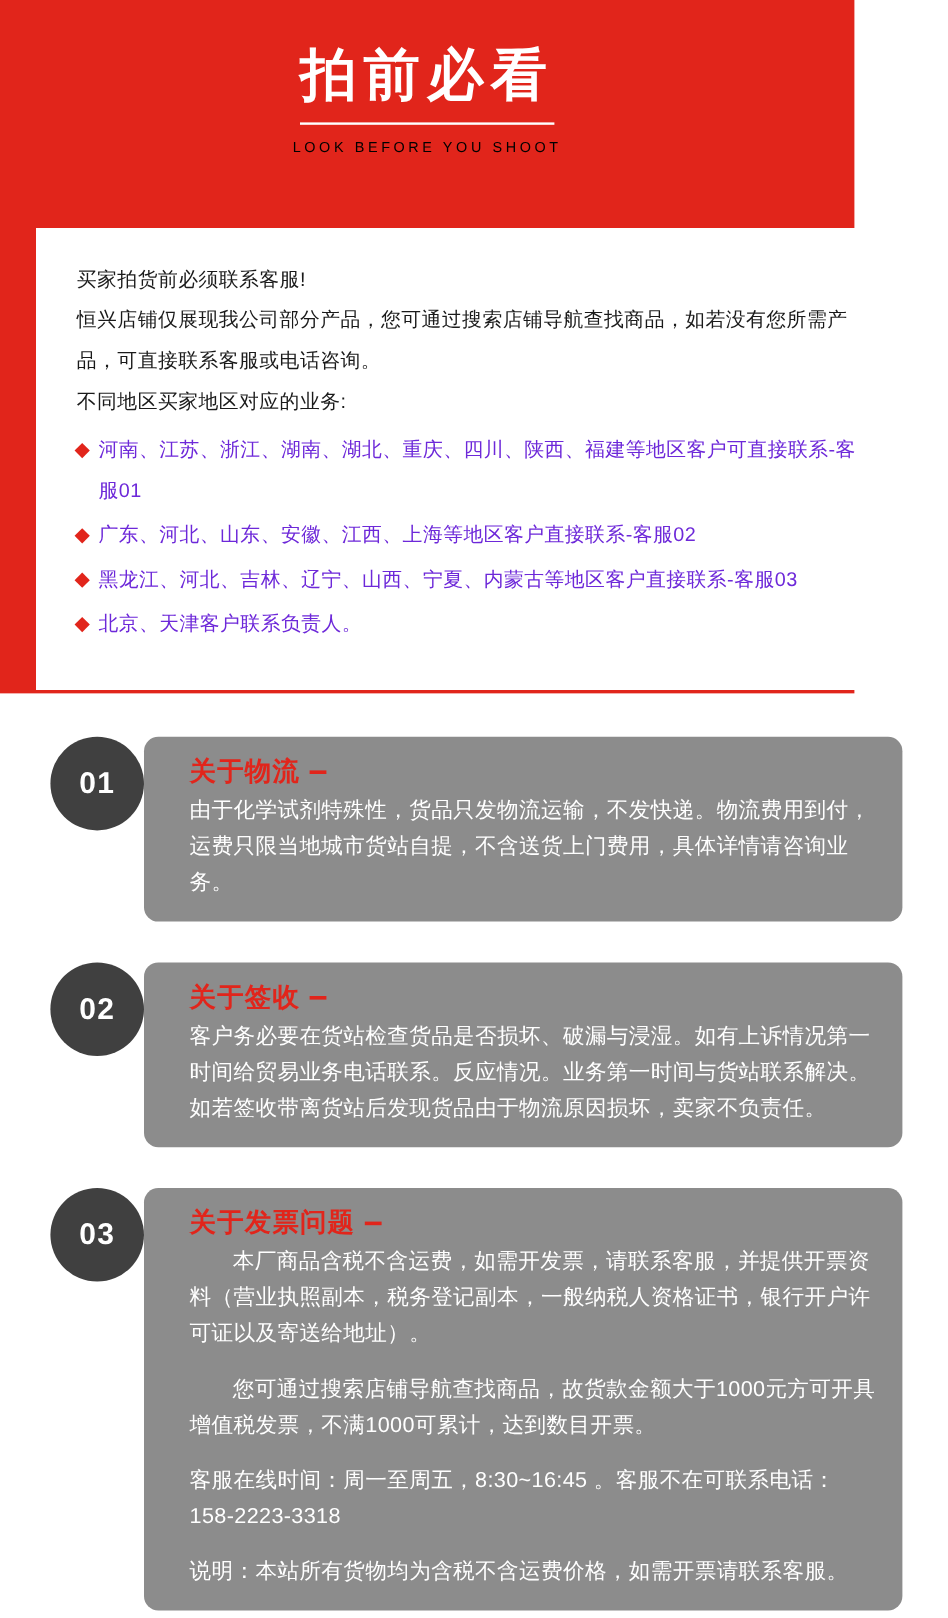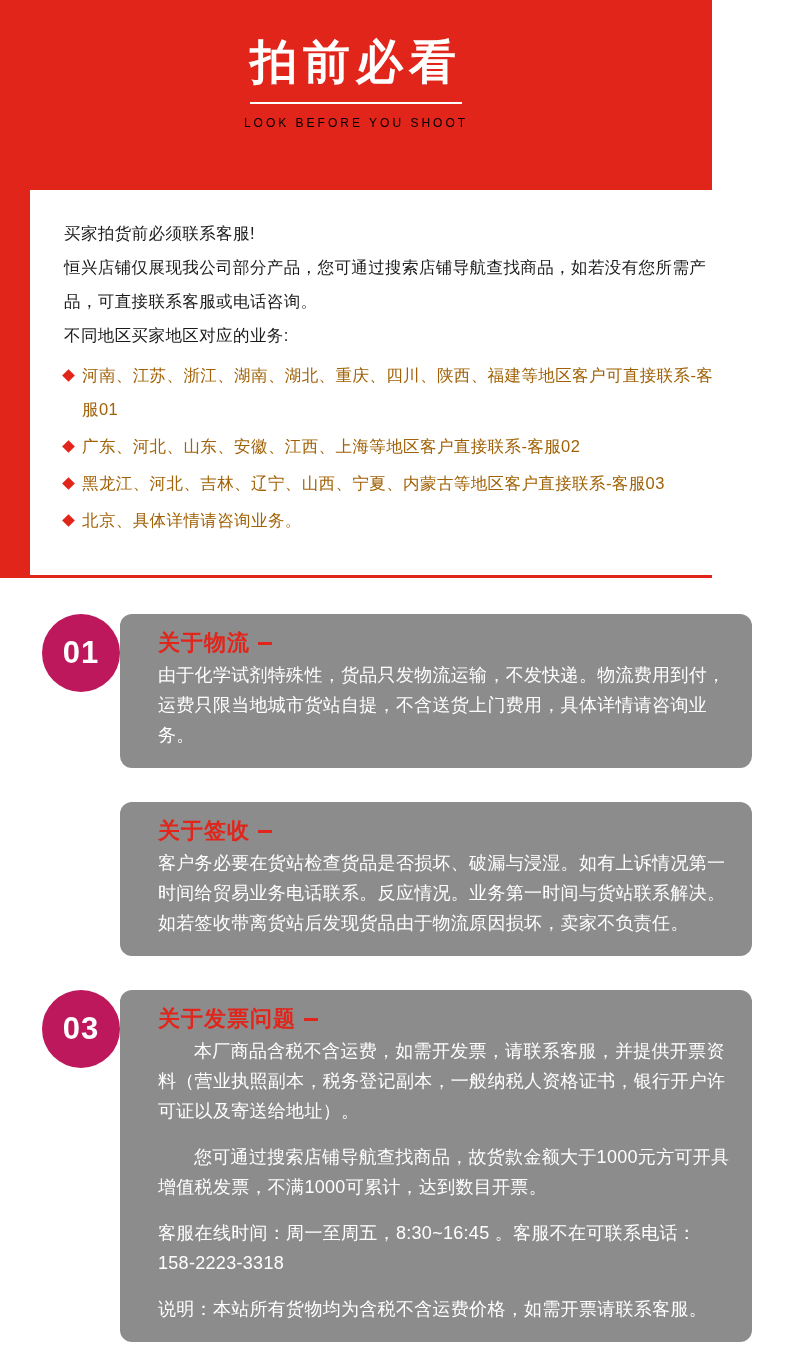--- a/index.html
+++ b/index.html
@@ -85,21 +85,21 @@
     flex: 0 0 auto;
     width: 9px;
     height: 9px;
     background: #e1251b;
     transform: rotate(45deg);
     margin-top: 13px;
     margin-right: 9px;
   }
   .bullet-text {
     flex: 1 1 auto;
-    color: #a16207;
+    color: #6d28d9;
     font-size: 16.5px;
     line-height: 34px;
     letter-spacing: 0.4px;
   }
 
   
   .sections {
     position: relative;
     padding: 36px 0 30px 0;
     background: #ffffff;
@@ -111,23 +111,23 @@
     padding-right: 38px;
     min-height: 120px;
   }
   .badge {
     position: absolute;
     left: 42px;
     top: 0;
     width: 78px;
     height: 78px;
     border-radius: 50%;
-    background: #be185d;
+    background: #404040;
     color: #ffffff;
-    font-size: 31px;
+    font-size: 25px;
     font-weight: bold;
     display: flex;
     align-items: center;
     justify-content: center;
     z-index: 3;
     letter-spacing: 1px;
   }
   .panel {
     margin-left: 72px;
     background: #8c8c8c;
@@ -188,40 +188,41 @@
         <div class="bullet-row">
           <span class="diamond"></span>
           <span class="bullet-text">广东、河北、山东、安徽、江西、上海等地区客户直接联系-客服02</span>
         </div>
         <div class="bullet-row">
           <span class="diamond"></span>
           <span class="bullet-text">黑龙江、河北、吉林、辽宁、山西、宁夏、内蒙古等地区客户直接联系-客服03</span>
         </div>
         <div class="bullet-row">
           <span class="diamond"></span>
-          <span class="bullet-text">北京、具体详情请咨询业务。</span>
+          <span class="bullet-text">北京、天津客户联系负责人。</span>
         </div>
       </div>
     </div>
   </div>
 
   <div class="sections">
 
     <div class="section">
       <div class="badge">01</div>
       <div class="panel">
         <div class="panel-title">
           <span>关于物流</span>
           <span class="dash"></span>
         </div>
         <p class="panel-body">由于化学试剂特殊性，货品只发物流运输，不发快递。物流费用到付，运费只限当地城市货站自提，不含送货上门费用，具体详情请咨询业务。</p>
       </div>
     </div>
 
     <div class="section">
+      <div class="badge">02</div>
       <div class="panel">
         <div class="panel-title">
           <span>关于签收</span>
           <span class="dash"></span>
         </div>
         <p class="panel-body">客户务必要在货站检查货品是否损坏、破漏与浸湿。如有上诉情况第一时间给贸易业务电话联系。反应情况。业务第一时间与货站联系解决。如若签收带离货站后发现货品由于物流原因损坏，卖家不负责任。</p>
       </div>
     </div>
 
     <div class="section">

